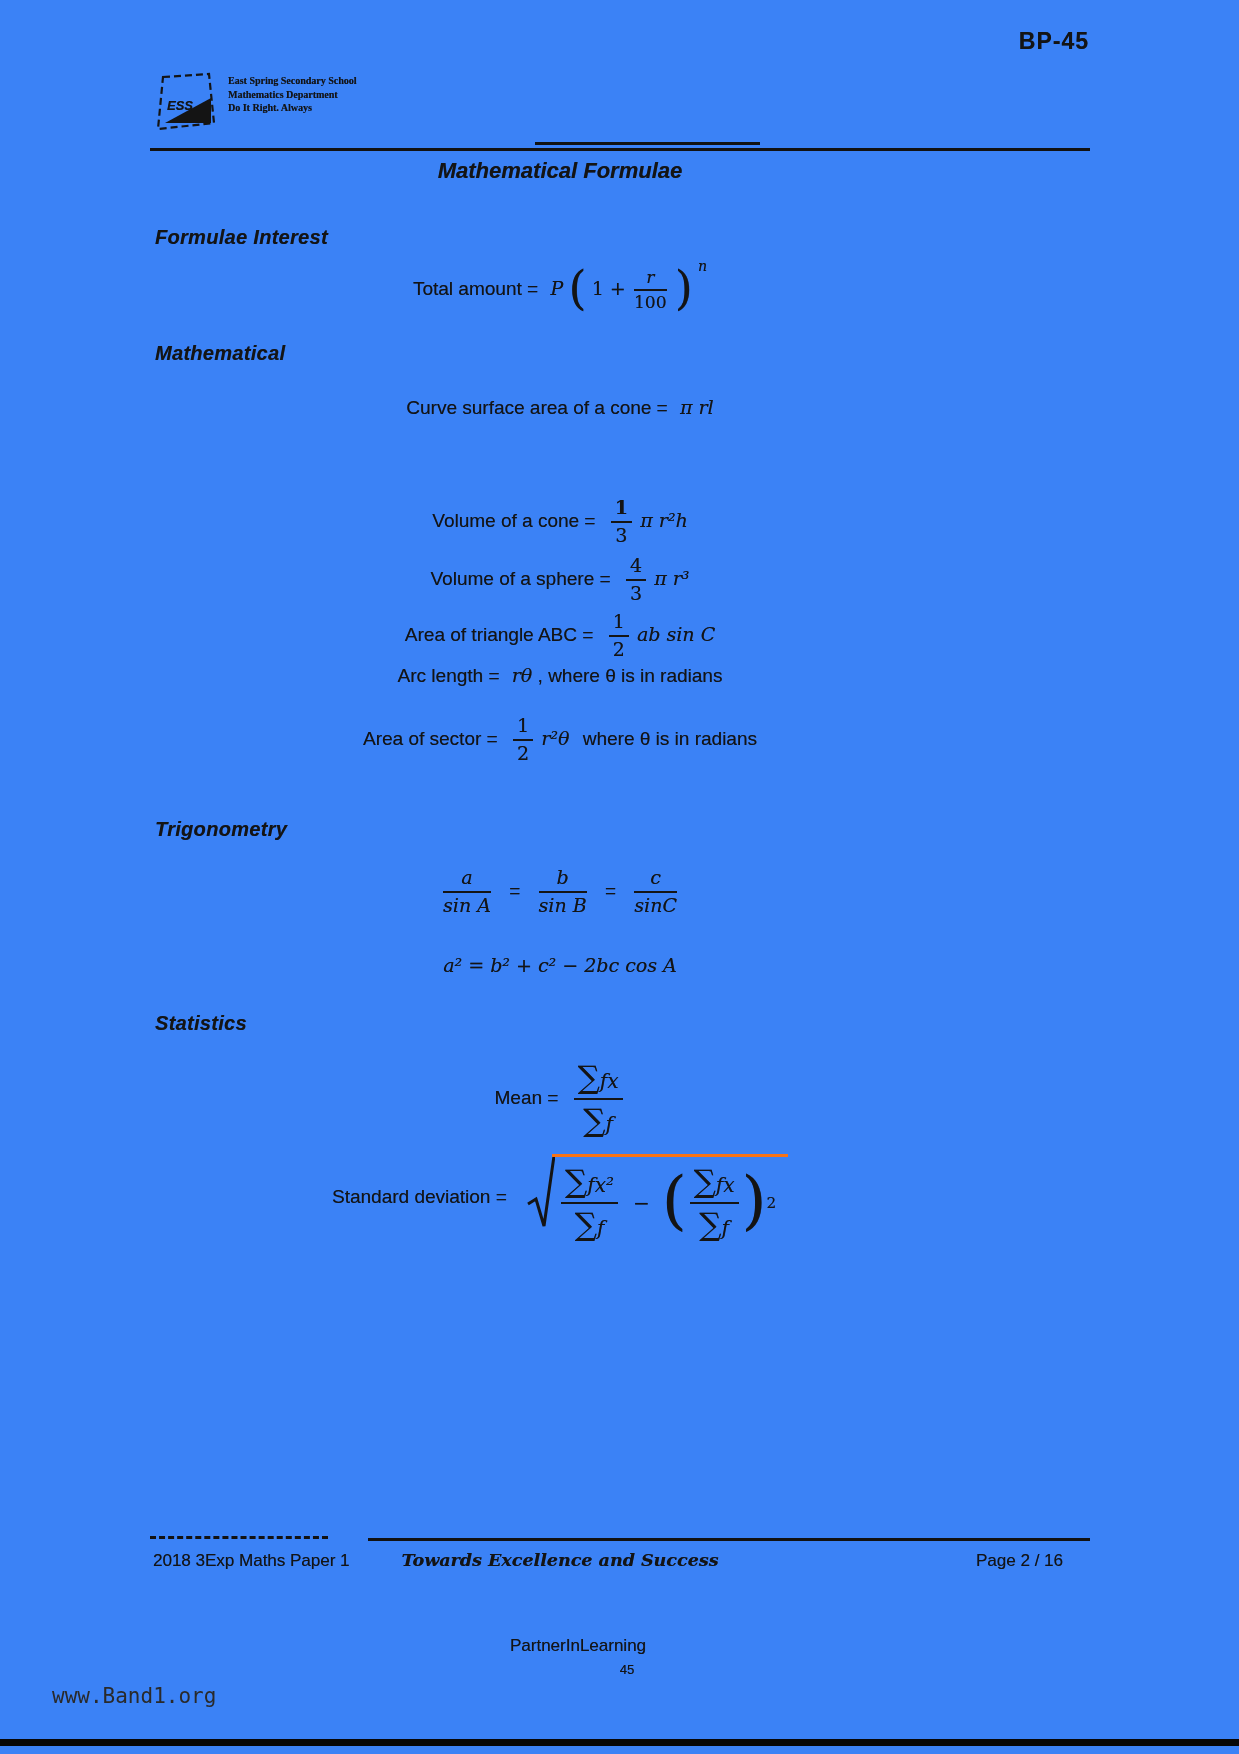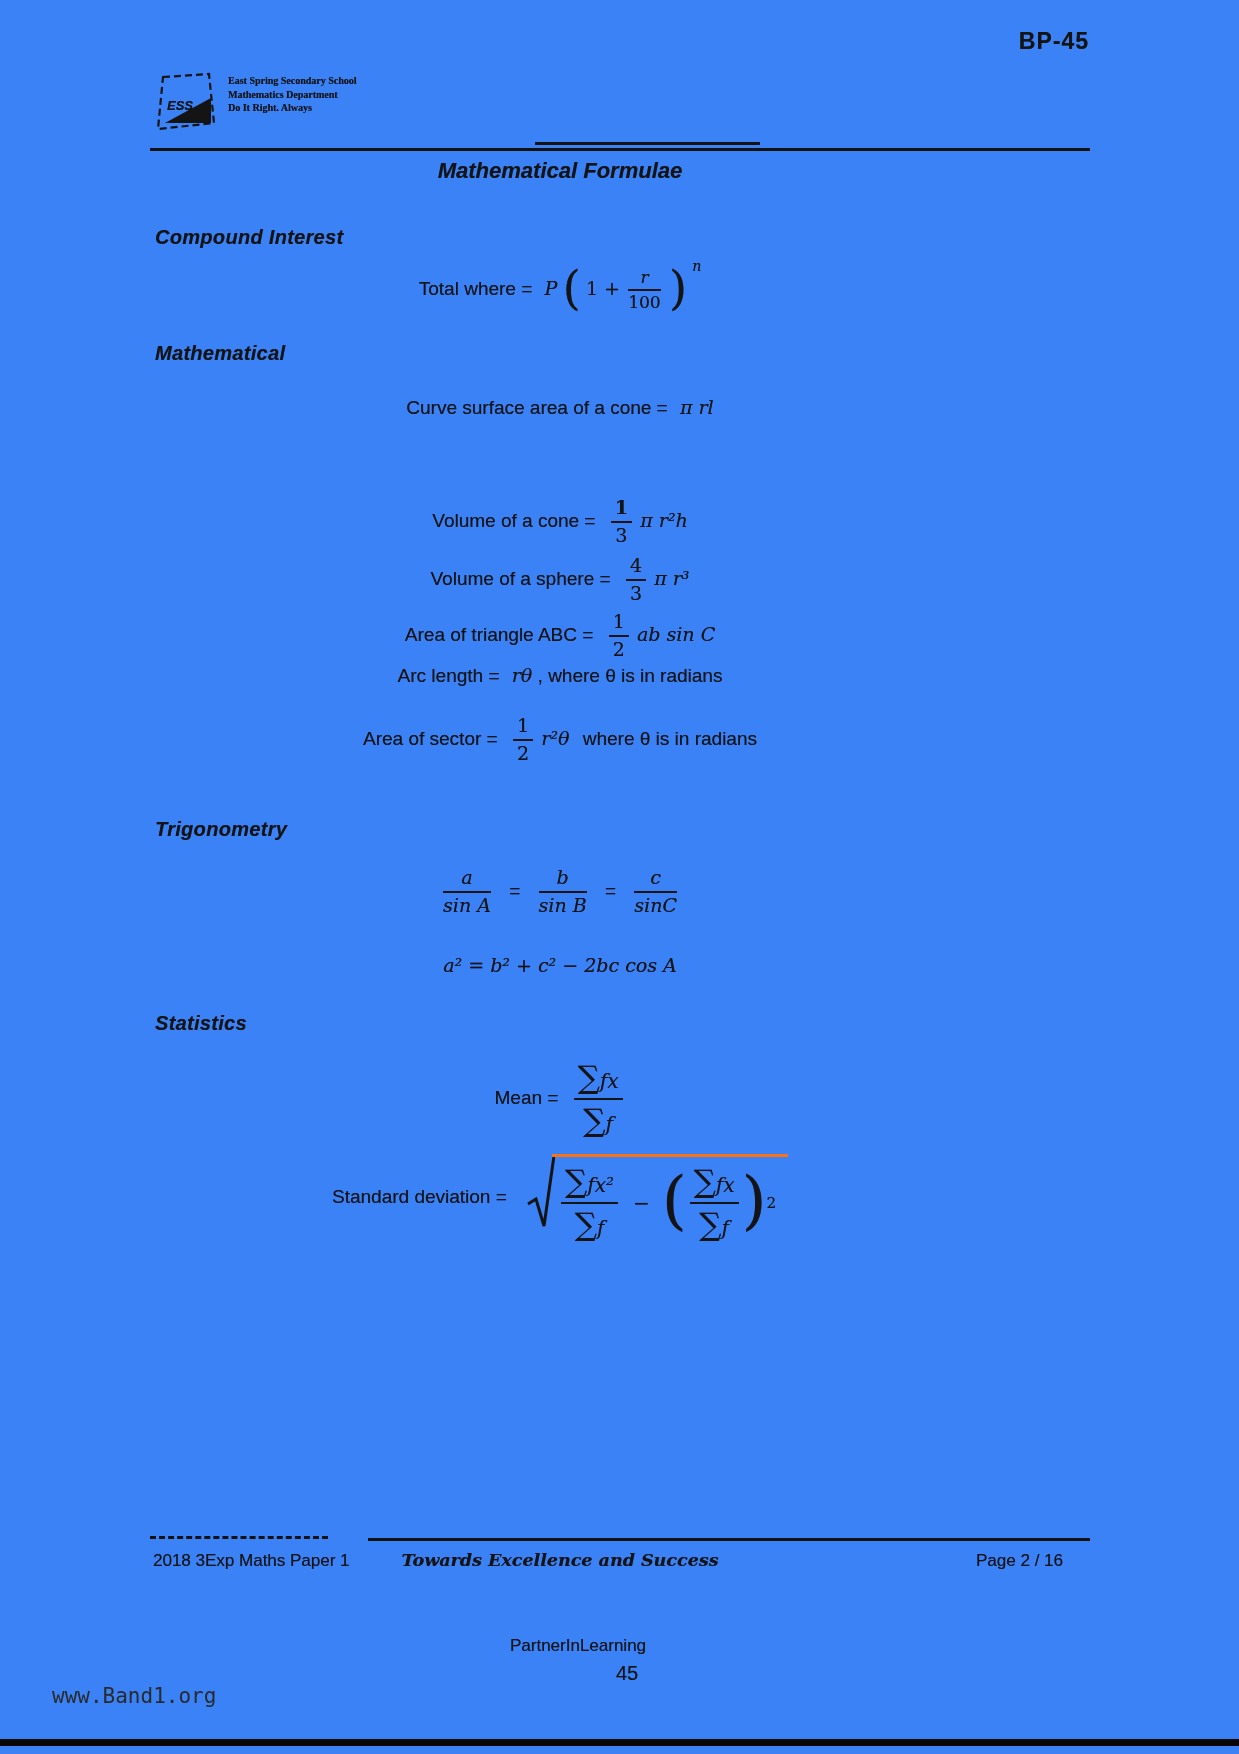--- a/index.html
+++ b/index.html
@@ -39,21 +39,21 @@
   .radicand{border-top:3px solid #f97316;display:inline-flex;align-items:center;gap:12px;padding:5px 12px 0 6px;margin-left:-3px;margin-top:2px;}
   .paren-group{display:inline-flex;align-items:center;}
   .eq{margin:0 10px;}
   .minus{font-size:20px;}
   .footer-rule-dashed{top:1536px;left:150px;width:178px;border-top:3px dashed #121212;}
   .footer-rule-solid{top:1538px;left:368px;width:722px;height:3px;}
   .footer-left{top:1551px;left:153px;font-size:17px;}
   .footer-center{top:1550px;left:560px;transform:translateX(-50%);font-family:"DejaVu Serif",serif;font-style:italic;font-weight:600;font-size:17.5px;}
   .footer-right{top:1551px;right:176px;font-size:17px;}
   .partner{top:1636px;left:578px;transform:translateX(-50%);font-size:17px;}
-  .page-num{top:1662px;left:627px;transform:translateX(-50%);font-size:20px;}
+  .page-num{top:1662px;left:627px;transform:translateX(-50%);font-size:13px;}
   .watermark{top:1684px;left:52px;font-family:"DejaVu Sans Mono",monospace;font-size:21px;color:#2a2a2a;text-shadow:none;}
   .bottom-line{top:1739px;left:0;width:1239px;height:7px;background:#070707;}
 </style>
 </head>
 <body>
 
 <div class="page">
 
   <div class="abs corner">BP-45</div>
 
@@ -69,24 +69,24 @@
     <div>East Spring Secondary School</div>
     <div>Mathematics Department</div>
     <div>Do It Right. Always</div>
   </div>
 
   <div class="abs rule rule-upper"></div>
   <div class="abs rule rule-main"></div>
 
   <div class="abs page-title">Mathematical Formulae</div>
 
-  <div class="abs section-heading" style="top:226px">Compound Interest</div>
+  <div class="abs section-heading" style="top:226px">Formulae Interest</div>
 
   <div class="abs math-row" style="top:258px">
-    <span class="plain lbl">Total where =</span>
+    <span class="plain lbl">Total amount =</span>
     <span class="mi">P</span>
     <span class="bigparen paren-ci">(</span>
     <span class="mn">1 +</span>
     <span class="frac small-frac">
       <span class="num mi">r</span>
       <span class="den mn">100</span>
     </span>
     <span class="bigparen paren-ci">)</span>
     <span class="exp">n</span>
   </div>

